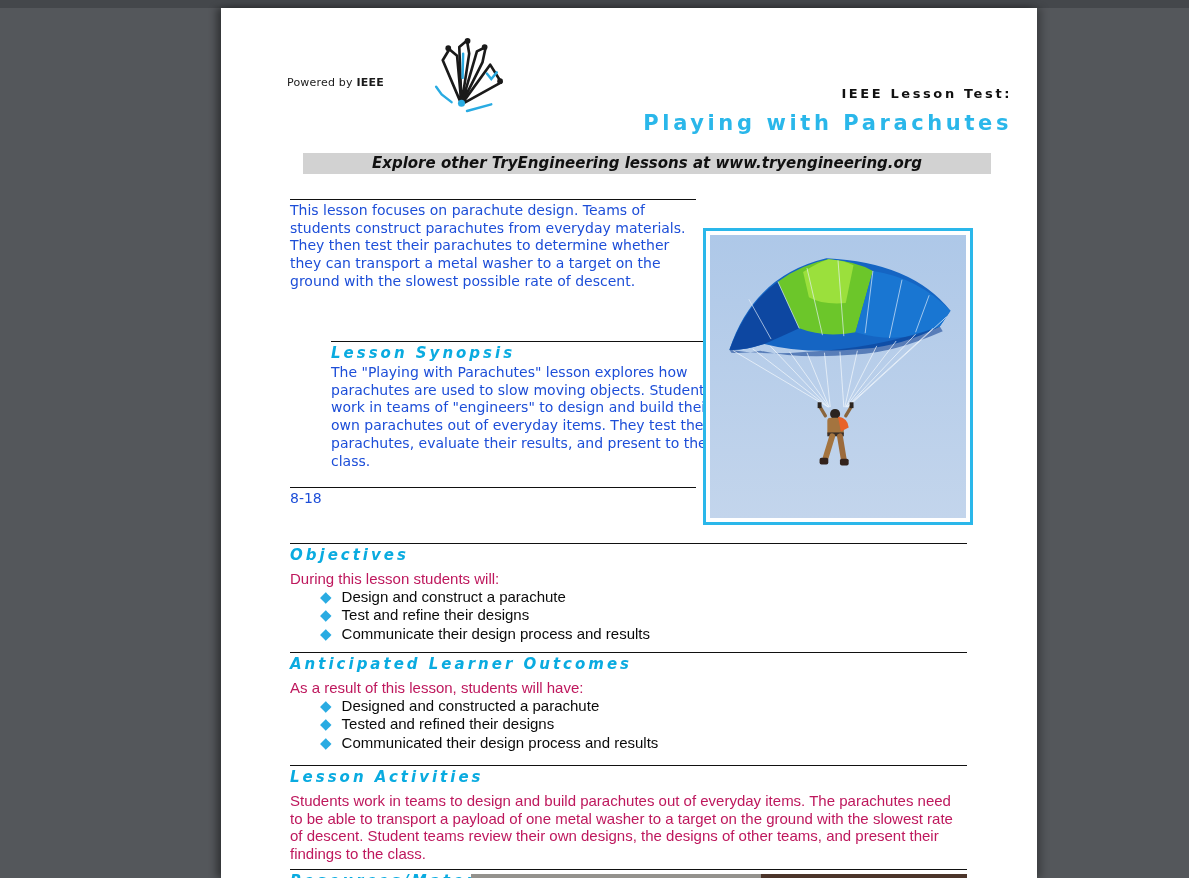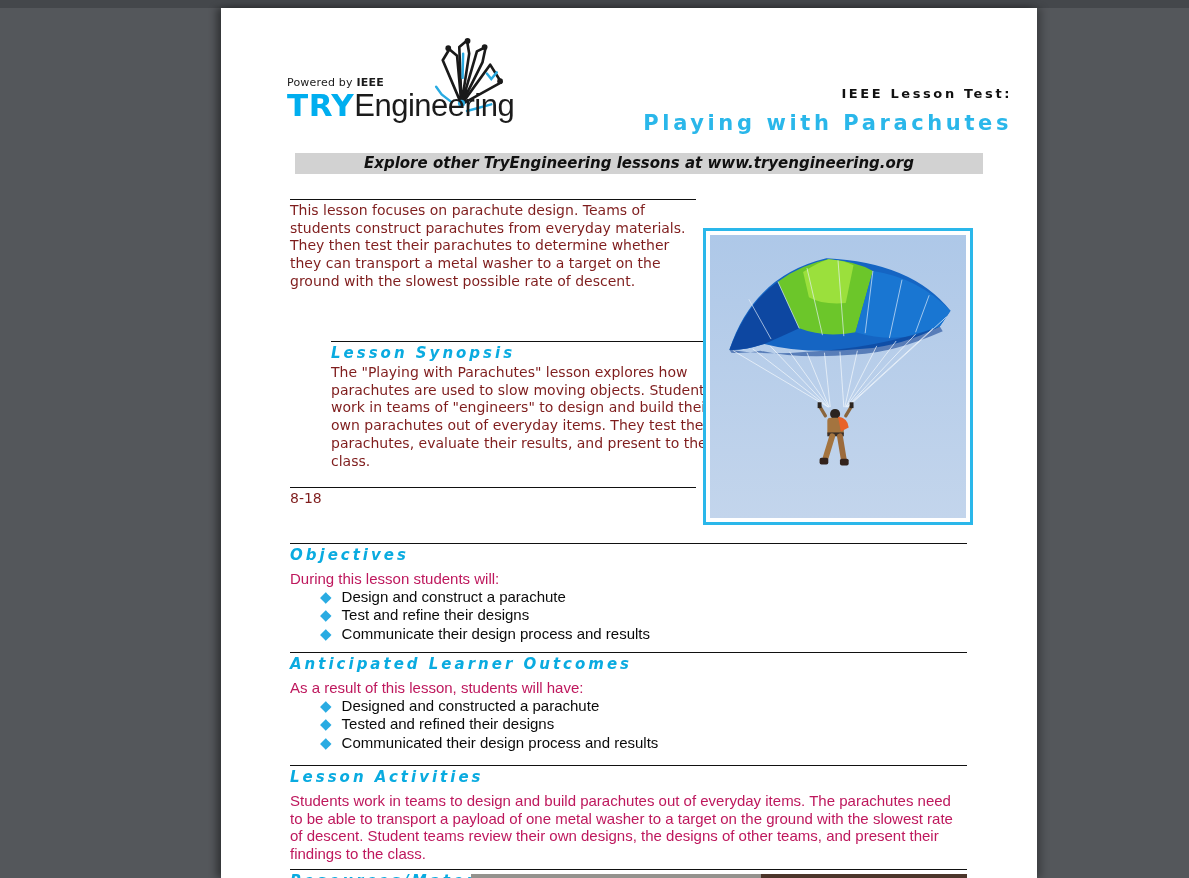--- a/index.html
+++ b/index.html
@@ -23,34 +23,34 @@
   .brand { margin-top:0px; line-height:32px; }
   .brand .try { font-weight:bold; color:#00aeef; font-size:31px; letter-spacing:0.5px; }
   .brand .eng { color:#1b1b1b; font-size:31px; font-family:"Liberation Sans", sans-serif; font-weight:400; letter-spacing:-0.5px; }
 
   .header-right { position:absolute; right:25px; top:78px; text-align:right; }
   .kicker { font-size:13px; font-weight:bold; color:#111; letter-spacing:2.6px; }
   .doc-title { margin-top:10px; font-size:21px; font-weight:bold; color:#2ab7ea; letter-spacing:3.6px; white-space:nowrap; }
 
   
   .banner {
-    position:absolute; left:74px; top:145px; width:688px; height:21px;
+    position:absolute; left:82px; top:145px; width:688px; height:21px;
     background:#d2d2d2; text-align:center; line-height:21px;
     font-size:15px; font-weight:bold; font-style:italic; color:#111;
   }
 
   
   .sec { position:absolute; left:69px; border-top:1px solid #111; }
   .sec.narrow { width:406px; }
   .sec.wide { width:677px; }
   .sec h2 {
     margin-top:2px; font-size:15px; font-weight:bold; font-style:italic;
     color:#0aabe0; letter-spacing:3px; white-space:nowrap;
   }
-  .body-v { margin-top:2px; font-size:14px; line-height:17.7px; color:#7f1d1d; }
+  .body-v { margin-top:2px; font-size:14px; line-height:17.7px; color:#1d4ed8; }
   .body-t { margin-top:6px; font-family:"Liberation Sans", sans-serif; font-size:15px; line-height:17.6px; color:#be185d; }
   ul.bullets { list-style:none; margin-top:0; }
   ul.bullets li { display:flex; align-items:baseline; padding-left:30px; font-family:"Liberation Sans", sans-serif; font-size:15px; line-height:17.6px; color:#0a0a0a; }
   .diamond { color:#29abe2; font-size:15px; margin-right:10px; font-family:"DejaVu Sans", sans-serif; }
 
   
   .photo-frame {
     position:absolute; left:482px; top:220px; width:270px; height:297px;
     border:3px solid #2ab7ea; background:#ffffff; padding:4px;
   }
@@ -88,23 +88,20 @@
         <circle cx="66" cy="41" r="2.6"></circle>
       </g>
       <circle cx="31" cy="61" r="3.2" fill="#29abe2"></circle>
     </svg>
 
     <div class="logo-text">
       <div class="powered">
         <span>Powered by</span>
         <b>IEEE</b>
       </div>
-      <div class="brand">
-        <span class="try">TRY</span><span class="eng">Engineering</span>
-      </div>
     </div>
 
     <div class="header-right">
       <div class="kicker">IEEE Lesson Test:</div>
       <div class="doc-title">Playing with Parachutes</div>
     </div>
 
     <div class="banner">Explore other TryEngineering lessons at www.tryengineering.org</div>
 
     <section class="sec narrow" style="top:191px;">

